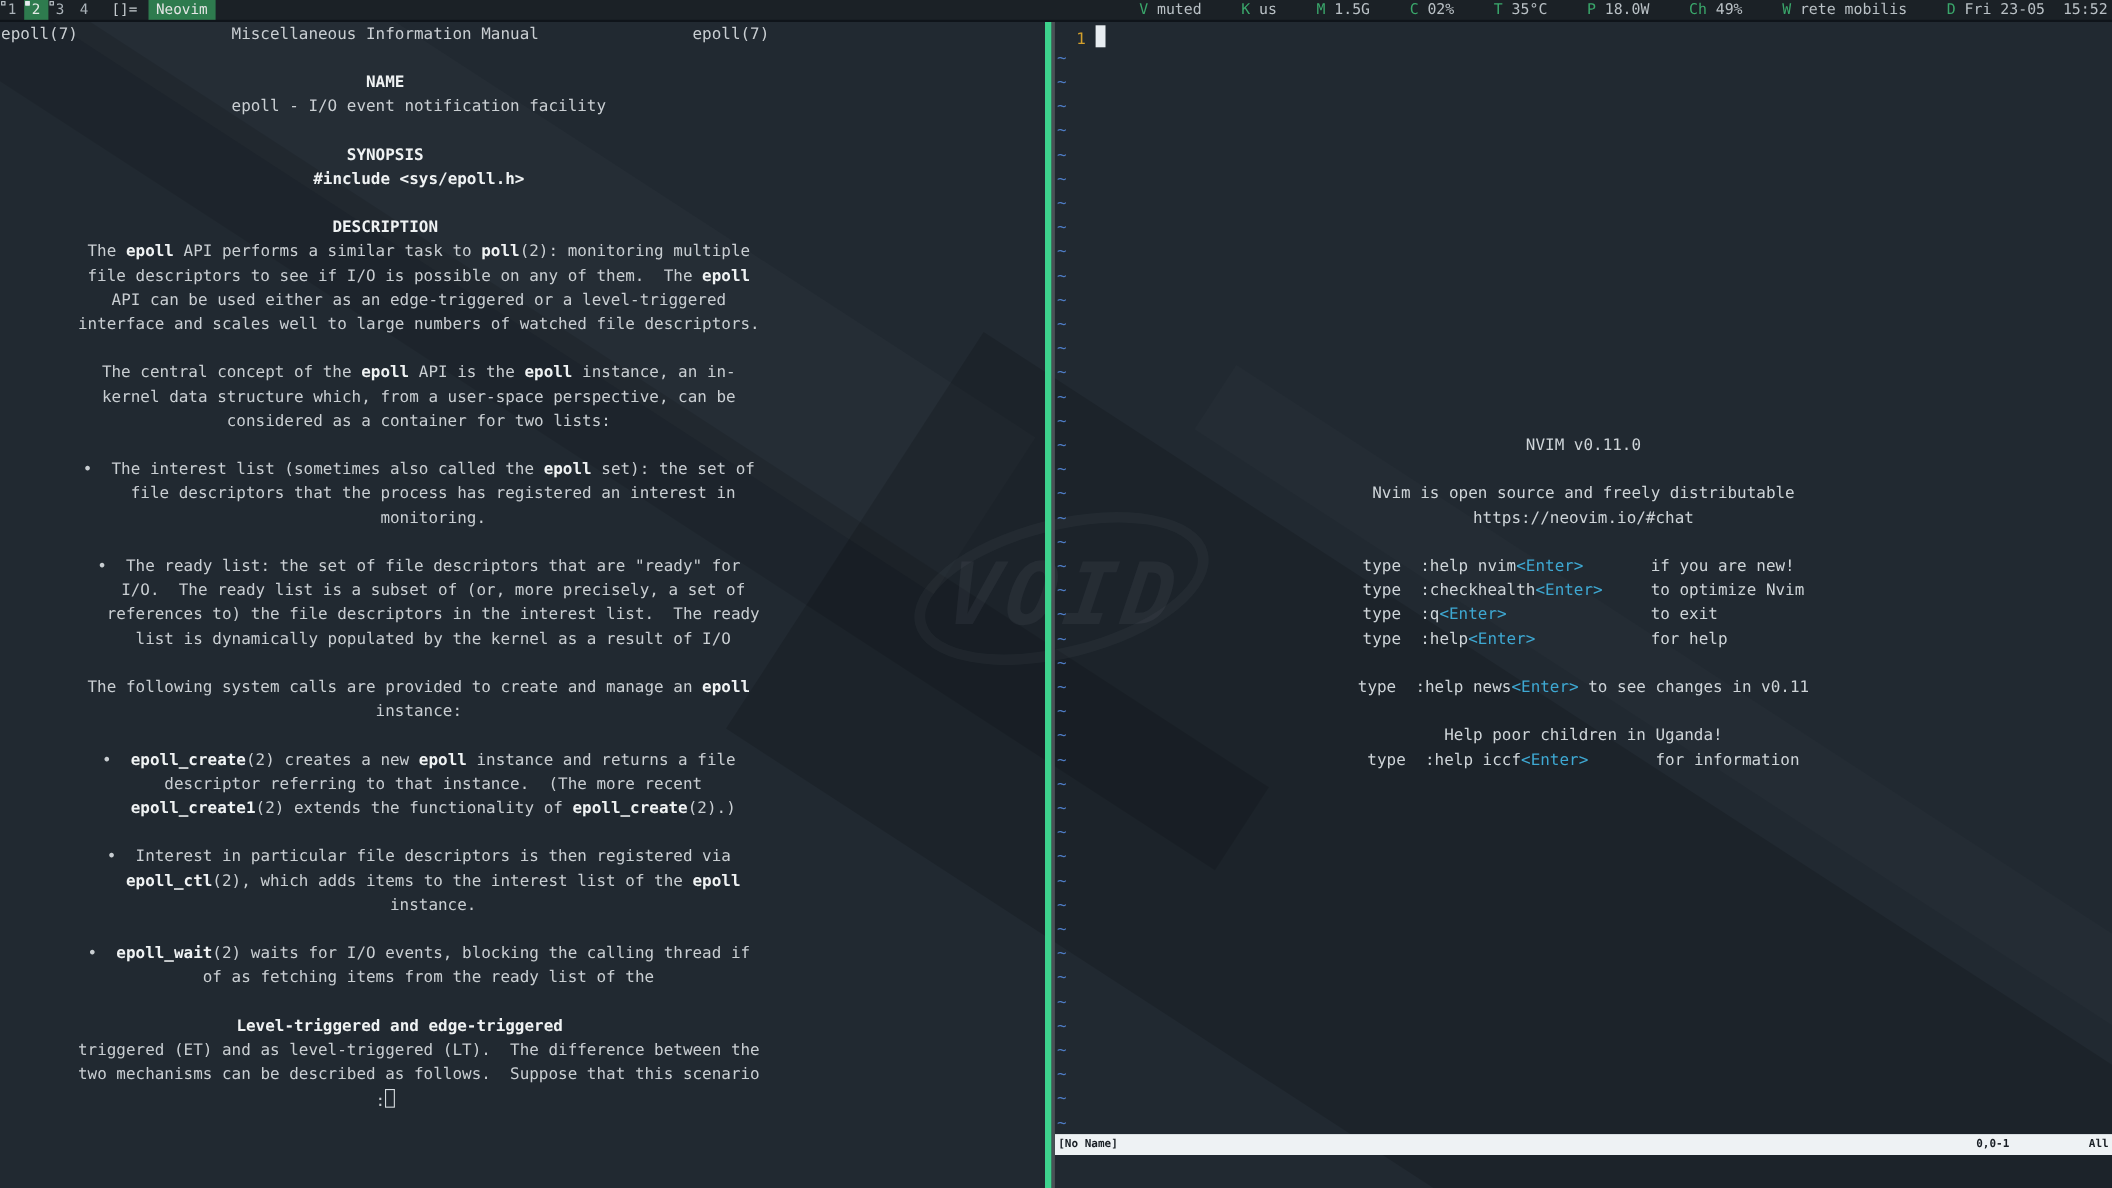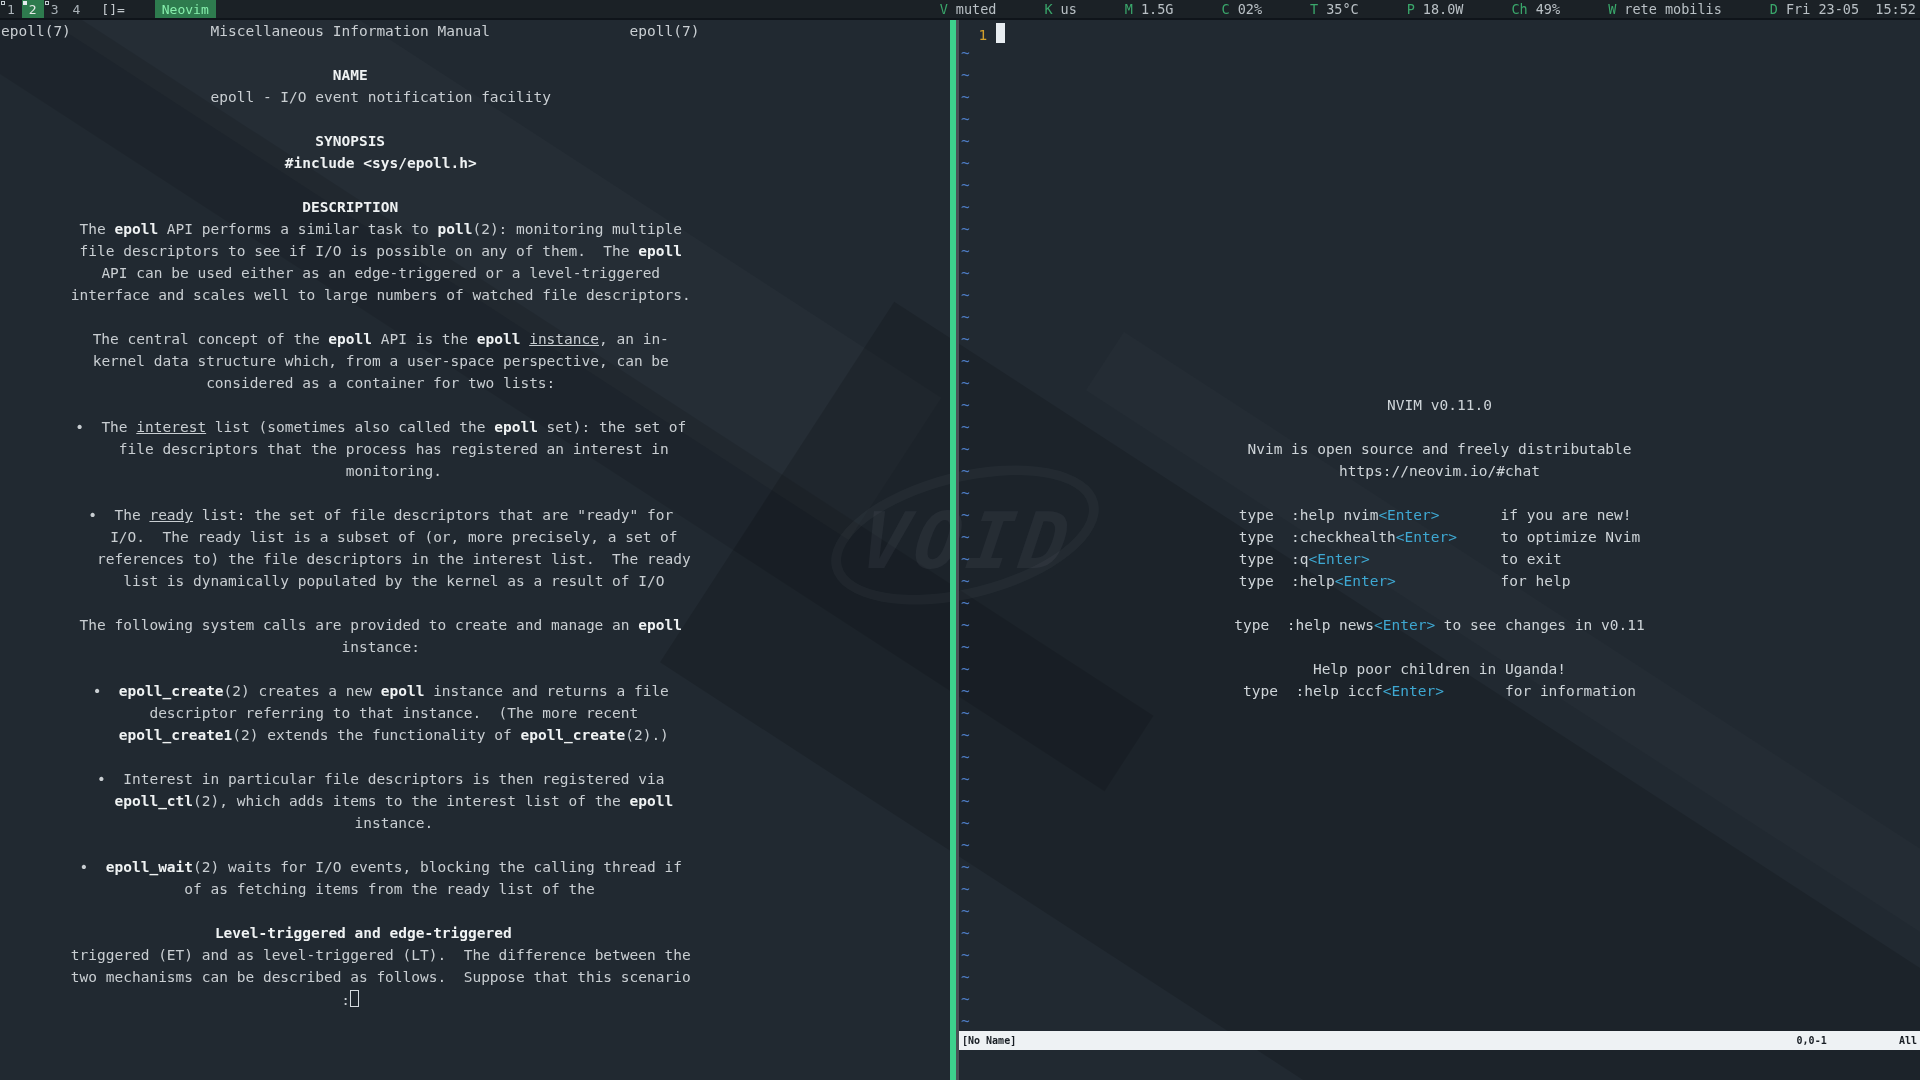--- a/index.html
+++ b/index.html
@@ -26,42 +26,42 @@
          background:#1b2126; border-bottom:2px solid #0f141a;
          display:flex; align-items:center; font-size:13px; color:#aab2b8; }
   .tag-list { display:flex; height:18px; }
   .tag { position:relative; height:18px; padding:0 7px; display:flex; align-items:center;
          color:#aab2b8; }
   .tag.sel { background:#2e7b4e; color:#e3e9e5; }
   .ind { position:absolute; left:1px; top:1px; width:4px; height:4px;
          border:1px solid #c6cdd2; }
   .ind.fill { background:#e6ebee; border-color:#e6ebee; }
   .layout { margin-left:14px; color:#c3c9cd; white-space:pre; }
-  .wtitle { margin-left:30px; height:18px; display:flex; align-items:center;
-            padding:0 7px; background:#2e7b4e; color:#86efac; white-space:pre; }
-  .status { margin-left:auto; display:flex; gap:48px; padding-right:4px;
+  .wtitle { margin-left:10px; height:18px; display:flex; align-items:center;
+            padding:0 7px; background:#2e7b4e; color:#e5e5e5; white-space:pre; }
+  .status { margin-left:auto; display:flex; gap:36px; padding-right:4px;
             font-size:13.5px; color:#b9c0c5; white-space:pre; }
   .status .k { color:#3aa76b; margin-right:8px; }
 
   
   .pane-left  { position:absolute; left:0; top:20px; width:950px; height:1060px;
                 z-index:1; overflow:hidden;text-align:center; }
   .sep-green  { position:absolute; left:950px; top:20px; width:6px; height:1060px;
                 background:#3dd28d; z-index:2; }
   .sep-gray   { position:absolute; left:956px; top:20px; width:3px; height:1060px;
                 background:#4a5156; z-index:2; }
   .pane-right { position:absolute; left:959px; top:20px; width:961px; height:1060px;
                 z-index:1; overflow:hidden; }
 
   
   .man { position:absolute; left:1px; top:0; font-size:14.5px; line-height:22px;
          color:#c9ced2; }
   .row { white-space:pre; height:22px; }
   .man .b, .nvimtext .b { font-weight:bold; color:#eff2f3; }
-  .man .u { text-decoration:underline; }
+  .man .u { }
   .box { display:inline-block; width:9px; height:17px; border:1.5px solid #d6dce0;
          transform:translateY(2px); }
 
   
   .nvimtext { position:absolute; left:2px; top:0; font-size:14.5px; line-height:22px;
               color:#ced4d8; }
   .num { color:#d3a02c; }
   .til { color:#4e7dc6; }
   .blk { display:inline-block; width:9px; height:20px; background:#e8edf1;
          transform:translateY(3px); }

